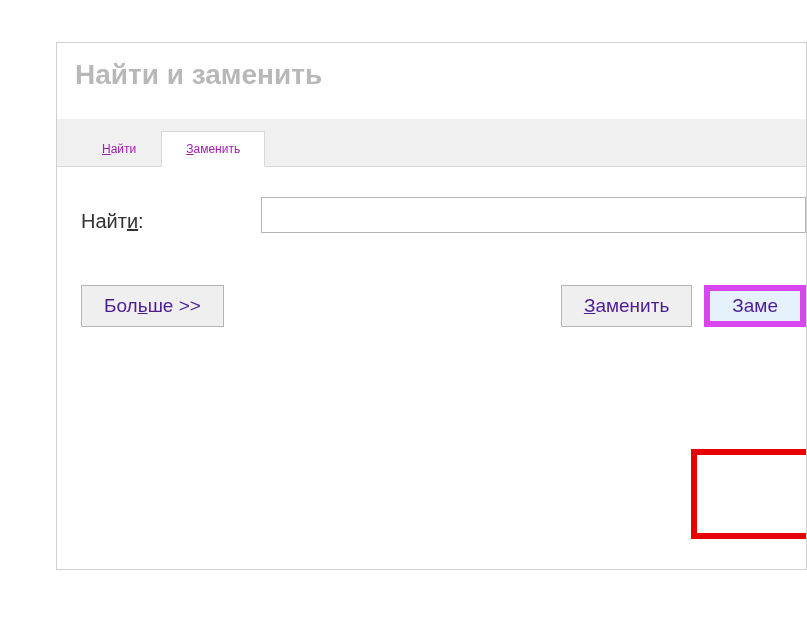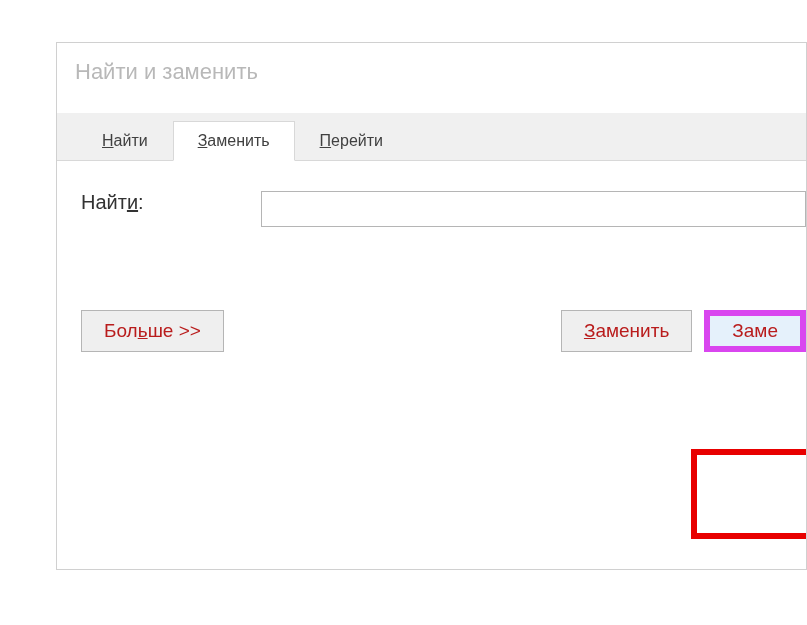--- a/index.html
+++ b/index.html
@@ -14,58 +14,58 @@
     .dialog {
       position: absolute;
       left: 56px;
       top: 42px;
       right: 0;
       bottom: 55px;
       border: 1px solid #d0d0d0;
       background: #ffffff;
     }
     .dialog-title {
-      font-size: 22px;
+      font-size: 28px;
       color: #b8b8b8;
       padding: 16px 18px 28px 18px;
-      font-weight: 400;
+      font-weight: 700;
     }
     .tabs-row {
       display: flex;
       align-items: flex-end;
       padding-left: 20px;
       background: #f0f0f0;
       border-bottom: 1px solid #d8d8d8;
       height: 48px;
     }
     .tab {
       padding: 10px 24px 10px 24px;
-      font-size: 16px;
-      color: #404040;
+      font-size: 12px;
+      color: #a21caf;
       cursor: pointer;
       border: 1px solid transparent;
       border-bottom: none;
       position: relative;
     }
     .tab.active {
       background: #ffffff;
       border: 1px solid #d8d8d8;
       border-bottom: 1px solid #ffffff;
       margin-bottom: -1px;
       z-index: 2;
     }
     .tab .u { text-decoration: underline; }
     .tab-body {
       padding: 30px 0 30px 24px;
       background: #ffffff;
     }
     .field-row {
       display: flex;
-      align-items: flex-start;
-      margin-bottom: 83px;
+      align-items: flex-end;
+      margin-bottom: 52px;
     }
     .field-row:last-of-type { margin-bottom: 90px; }
     .field-label {
       font-size: 20px;
       color: #333;
       width: 180px;
       flex-shrink: 0;
     }
     .field-label .u { text-decoration: underline; }
     .field-input {
@@ -78,21 +78,21 @@
     }
     .button-row {
       display: flex;
       align-items: center;
       gap: 12px;
     }
     .btn {
       height: 42px;
       padding: 0 22px;
       font-size: 19px;
-      color: #b91c1c;
+      color: #4c1d95;
       background: #efefef;
       border: 1px solid #b5b5b5;
       cursor: pointer;
       font-family: inherit;
     }
     .btn .u { text-decoration: underline; }
     .spacer { flex: 1; }
     .btn.primary {
       background: #e5f1fb;
       border: 6px solid #d946ef;
@@ -115,23 +115,20 @@
 <div class="dialog">
   <div class="dialog-title">Найти и заменить</div>
 
   <div class="tabs-row">
     <div class="tab">
       <span></span><span class="u">Н</span><span>айти</span>
     </div>
     <div class="tab active">
       <span></span><span class="u">З</span><span>аменить</span>
     </div>
-    <div class="tab">
-      <span></span><span class="u">П</span><span>ерейти</span>
-    </div>
   </div>
 
   <div class="tab-body">
 
     <div class="field-row">
       <div class="field-label">
         <span>Найт</span><span class="u">и</span><span>:</span>
       </div>
       <input class="field-input" type="text" value="" style="">
     </div>

